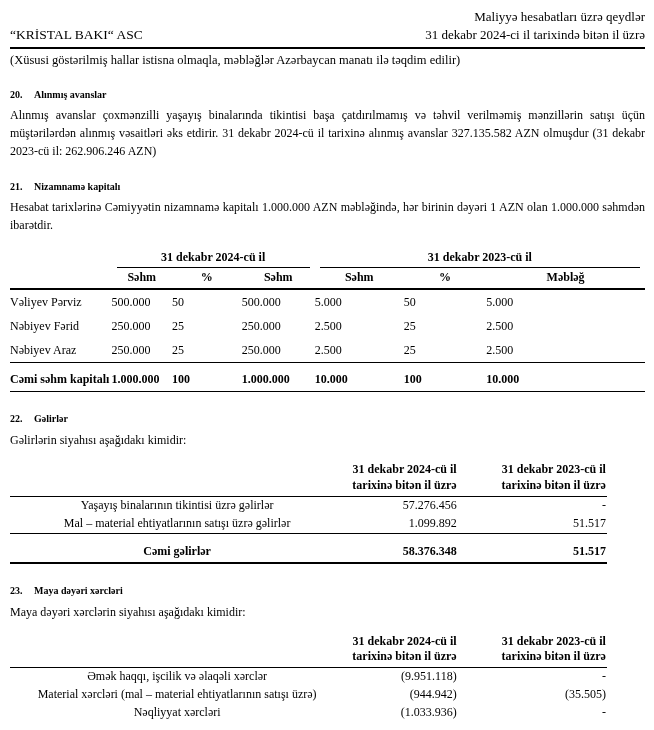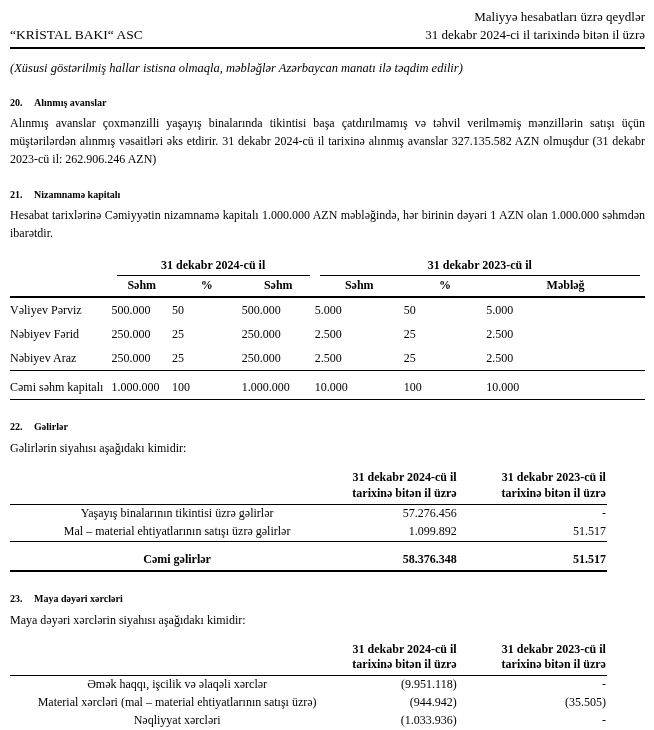--- a/index.html
+++ b/index.html
@@ -10,21 +10,21 @@
     padding: 8px 9px 0 10px;
     background: #fff;
     overflow: hidden;
   }
 
   
   .hdr-row { display: flex; justify-content: space-between; align-items: flex-end; }
   .company { font-weight: normal; font-size: 13.5px; white-space: nowrap; padding-bottom: 1px; }
   .hdr-right { text-align: right; font-size: 13px; line-height: 1.4; }
   .hdr-rule { border: none; border-top: 2px solid #000; margin-top: 3px; }
-  .note-italic { font-style: italic; font-size: 12.5px; margin-top: 12px; }
+  .note-italic { font-size: 12.5px; margin-top: 4px; }
 
   
   .sec-heading { font-weight: bold; font-size: 10px; margin-top: 21px; }
   .sec-heading .sec-num { display: inline-block; min-width: 24px; }
   .sec-body { font-size: 12px; line-height: 1.5; margin-top: 6px; text-align: justify; }
   .sec-lead { font-size: 12px; margin-top: 9px; }
 
   
   table { border-collapse: collapse; width: 100%; table-layout: fixed; }
   td, th { font-size: 12px; vertical-align: bottom; }
@@ -38,21 +38,21 @@
   .share-table thead th.sub {
     font-weight: bold; text-align: center;
     border-bottom: 2px solid #000;
     padding: 2px 0 3px 0;
   }
   .share-table td { padding: 5px 0 4px 0; }
   .share-table td.name { text-align: left; }
   .share-table td.num { text-align: left; }
   .share-table tbody tr.last-data td { border-bottom: 1.5px solid #000; margin-top: 21px; }
   .share-table tr.total td {
-    font-weight: normal;
+    font-weight: bold;
     padding-top: 9px; 
     border-bottom: 1.8px solid #000;
   }
 
   
   .stmt-table { margin-top: 14px; width: 94%; }
   .stmt-table thead th {
     font-weight: bold; text-align: right; line-height: 1.3;
     border-bottom: 1.5px solid #000;
     padding: 0 1px 2px 0;

